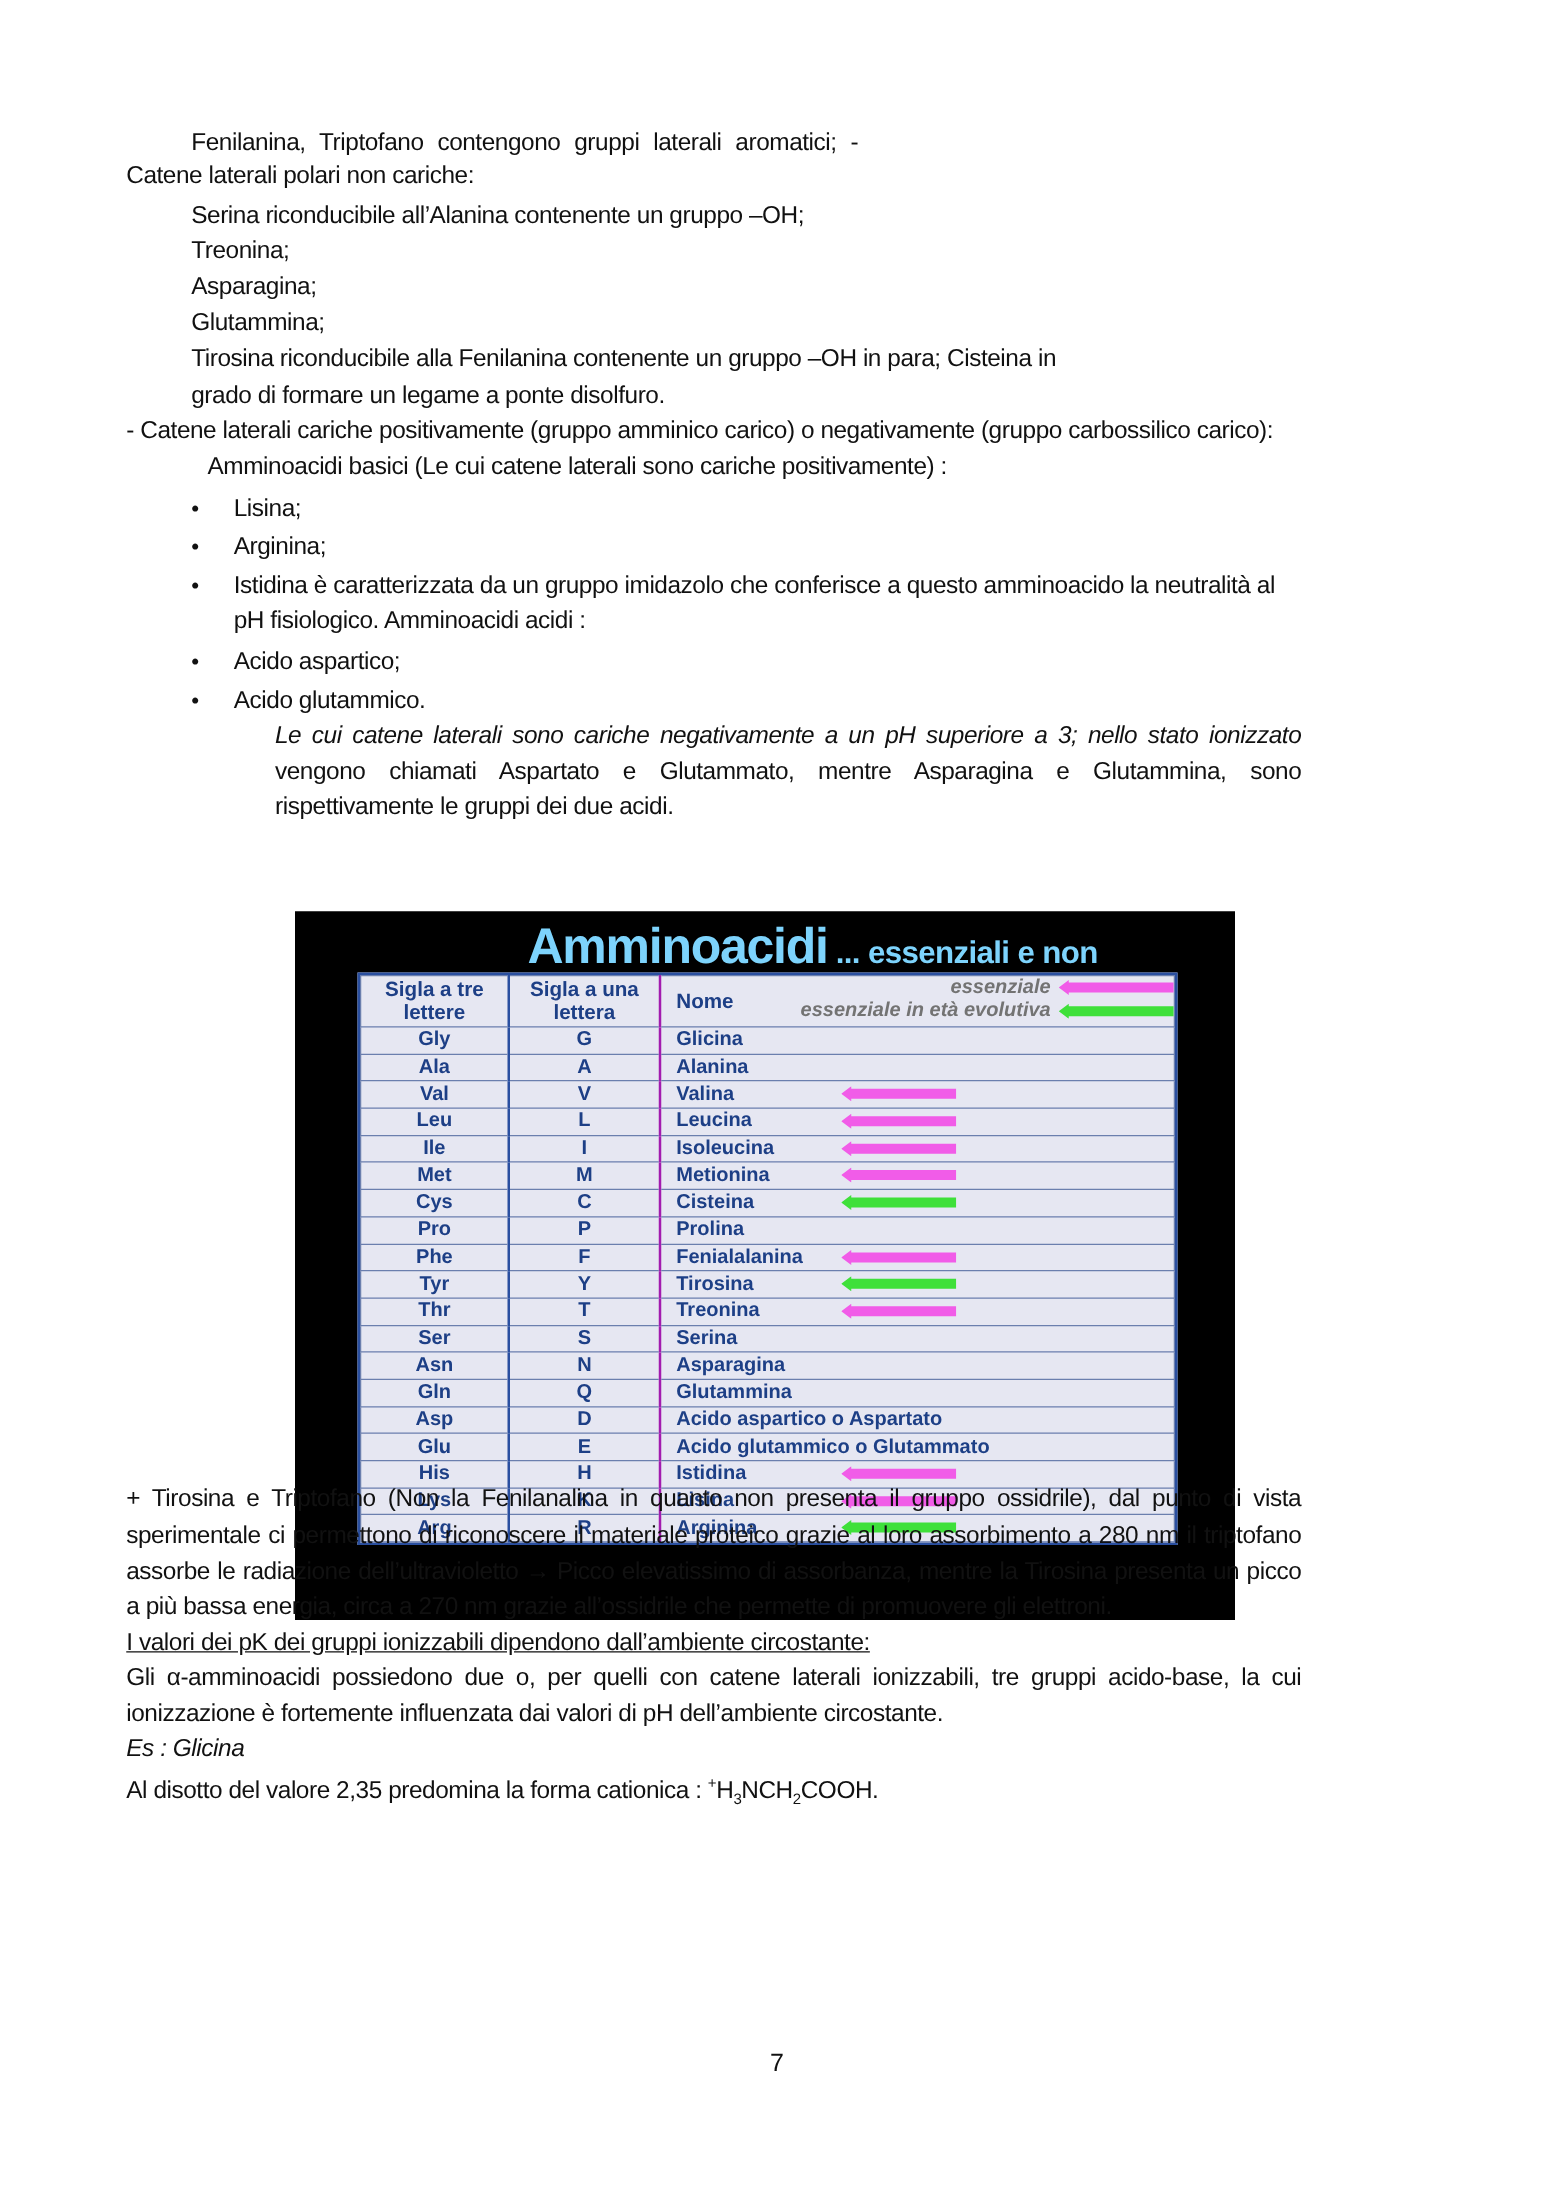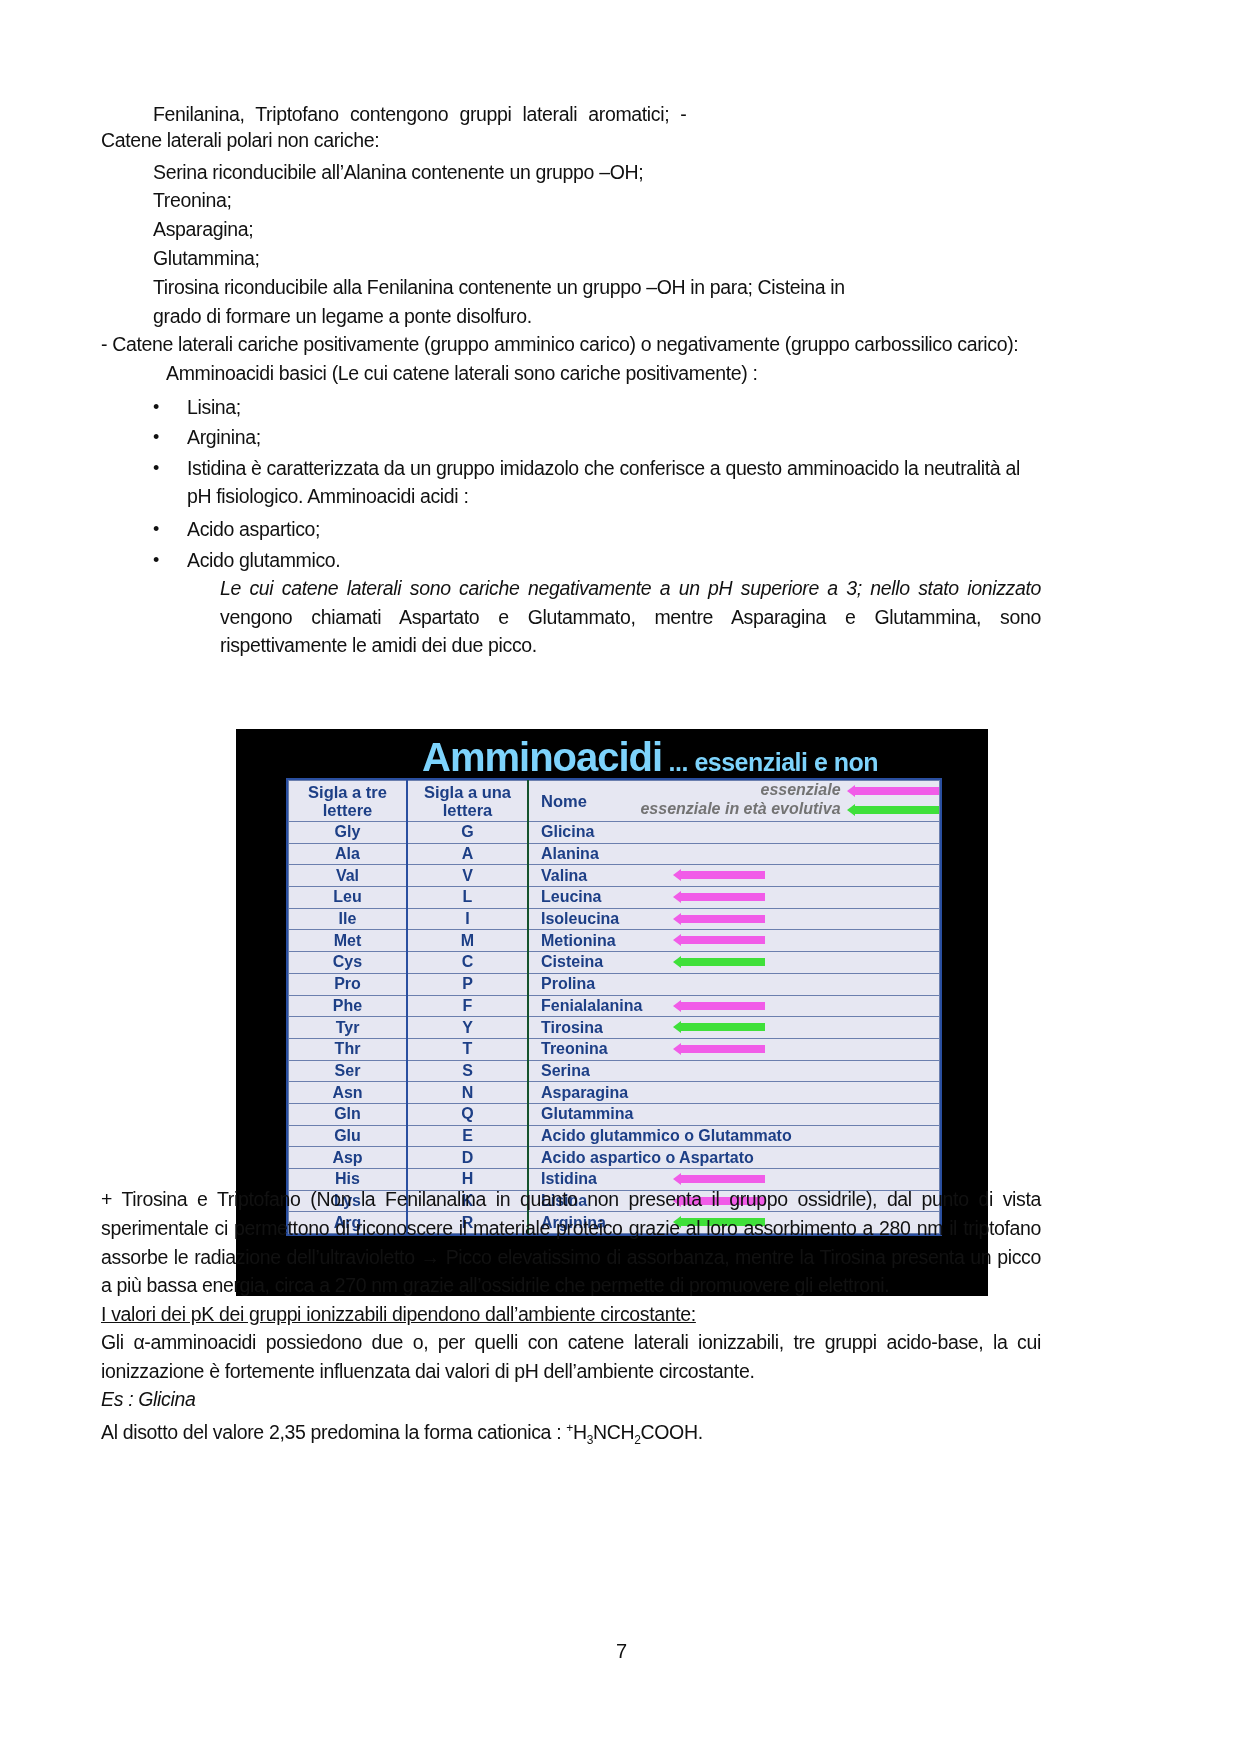--- a/index.html
+++ b/index.html
@@ -18,21 +18,21 @@
   .figure { position: absolute; left: 236px; top: 729px; width: 752px; height: 567px; background: #000; overflow: hidden; }
   .fig-title { position: absolute; left: 186px; top: 6px; white-space: nowrap; color: #7dd3fc;
                font-family: "Liberation Sans", sans-serif; font-weight: bold; }
   .fig-title .big { font-size: 40px; letter-spacing: -1px; }
   .fig-title .small { font-size: 25px; letter-spacing: -0.5px; }
   .tbl { position: absolute; left: 50px; top: 49px; width: 652px; border: 2px solid #2a4fa0; background: #e6e7f2; }
   .tbl table { border-collapse: collapse; width: 100%; font-family: "Liberation Sans", sans-serif; font-weight: bold; color: #1d3f86; padding-left: 18px; }
   .tbl td, .tbl th { border: 1px solid #6b7fae; padding: 0; height: 20.7px; font-size: 16px; line-height: 20px; }
   .tbl th { height: 40px; font-size: 16.5px; line-height: 18px; }
   .tbl td.c1, .tbl th.c1 { width: 117px; text-align: center; border-right: 2px solid #2a4fa0; }
-  .tbl td.c2, .tbl th.c2 { width: 119px; text-align: center; border-right: 2px solid #14532d; }
+  .tbl td.c2, .tbl th.c2 { width: 119px; text-align: center; border-right: 2px solid #a21caf; }
   .tbl td.c3 { text-align: left; padding-left: 12px; position: relative; }
   .tbl th.c3 { text-align: left; padding-left: 12px; position: relative; }
   .arrow { position: absolute; left: 144px; top: 4px; width: 92px; height: 12px; }
   .legend { position: absolute; right: 0; font-family: "Liberation Sans", sans-serif; font-style: italic; font-weight: bold;
             font-size: 16px; color: #737373; white-space: nowrap; }
   .legend .arrow-l { display: inline-block; width: 92px; height: 12px; vertical-align: middle; margin-left: 2px; }
   .page-num { position: absolute; left: 616px; top: 1640px; font-size: 20px; font-family: "Liberation Sans", sans-serif; }
 </style>
 </head>
 <body>
@@ -57,21 +57,21 @@
   <span class="bullet" style="left:153px;top:456px;">•</span>
   <div class="line" style="left:187px;top:456px;">Istidina è  caratterizzata da un gruppo imidazolo che conferisce a questo amminoacido la neutralità al</div>
   <div class="line" style="left:187px;top:484px;">pH fisiologico. Amminoacidi acidi :</div>
   <span class="bullet" style="left:153px;top:517px;">•</span>
   <div class="line" style="left:187px;top:517px;">Acido aspartico;</div>
   <span class="bullet" style="left:153px;top:548px;">•</span>
   <div class="line" style="left:187px;top:548px;">Acido glutammico.</div>
 
   <div class="line just" style="left:220px;top:576px;width:821px;font-style:italic;">Le cui catene laterali sono cariche negativamente a un pH superiore a 3; nello stato ionizzato</div>
   <div class="line just" style="left:220px;top:605px;width:821px;">vengono chiamati Aspartato e Glutammato, mentre Asparagina e Glutammina, sono</div>
-  <div class="line" style="left:220px;top:633px;">rispettivamente le amidi dei due picco.</div>
+  <div class="line" style="left:220px;top:633px;">rispettivamente le gruppi dei due acidi.</div>
 
   <div class="figure">
     <div class="fig-title">
       <span class="big">Amminoacidi</span><span class="small"> ... essenziali e non</span>
     </div>
     <div class="tbl">
       <table>
         <thead>
           <tr>
             <th class="c1">Sigla a tre lettere</th>
@@ -174,28 +174,28 @@
               <td class="c1"><span>Asn</span></td>
               <td class="c2"><span>N</span></td>
               <td class="c3"><span>Asparagina</span></td>
             </tr>
             <tr>
               <td class="c1"><span>Gln</span></td>
               <td class="c2"><span>Q</span></td>
               <td class="c3"><span>Glutammina</span></td>
             </tr>
             <tr>
+              <td class="c1"><span>Asp</span></td>
+              <td class="c2"><span>D</span></td>
+              <td class="c3"><span>Acido aspartico o Aspartato</span></td>
+            </tr>
+            <tr>
               <td class="c1"><span>Glu</span></td>
               <td class="c2"><span>E</span></td>
               <td class="c3"><span>Acido  glutammico  o Glutammato</span></td>
-            </tr>
-            <tr>
-              <td class="c1"><span>Asp</span></td>
-              <td class="c2"><span>D</span></td>
-              <td class="c3"><span>Acido aspartico o Aspartato</span></td>
             </tr>
             <tr>
               <td class="c1"><span>His</span></td>
               <td class="c2"><span>H</span></td>
               <td class="c3"><span>Istidina</span><svg class="arrow" viewBox="0 0 92 12">
                   <polygon points="0,6 8,0 8,2 92,2 92,10 8,10 8,12" fill="#f15ce8"></polygon>
                 </svg></td>
             </tr>
             <tr>
               <td class="c1"><span>Lys</span></td>

